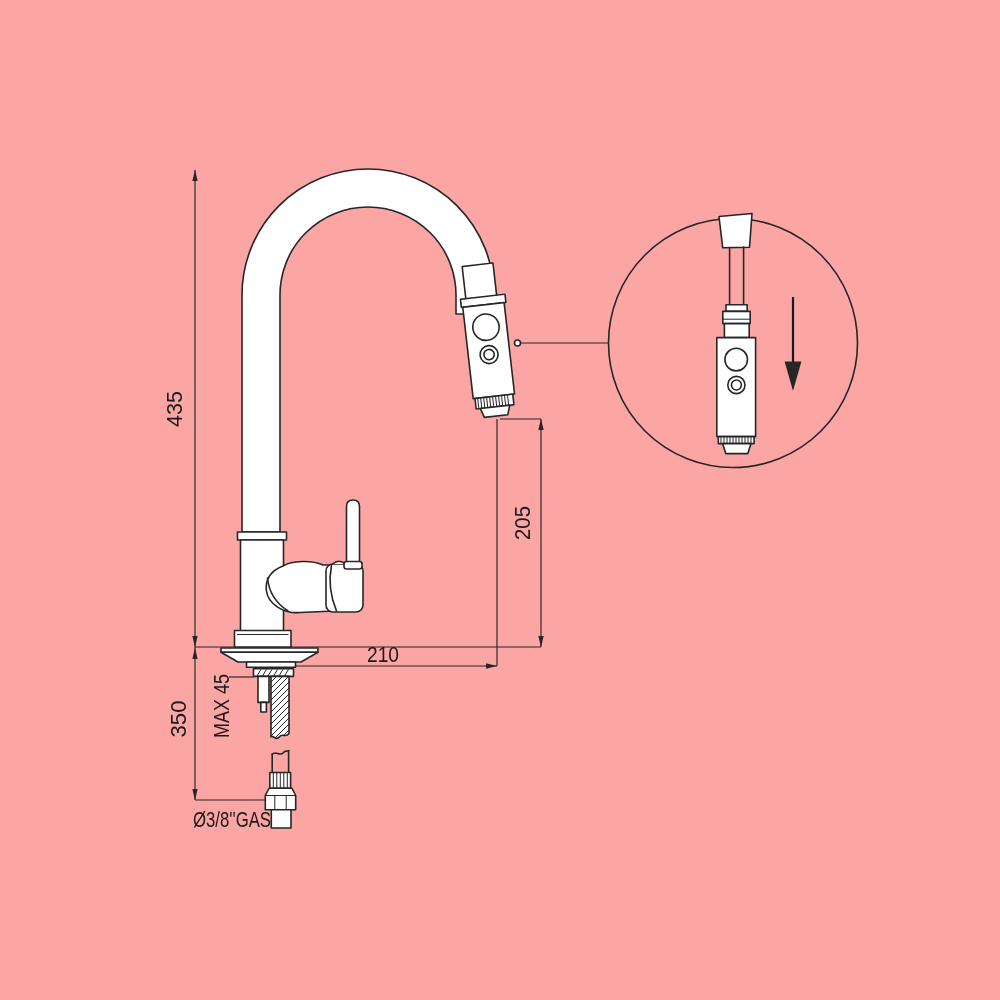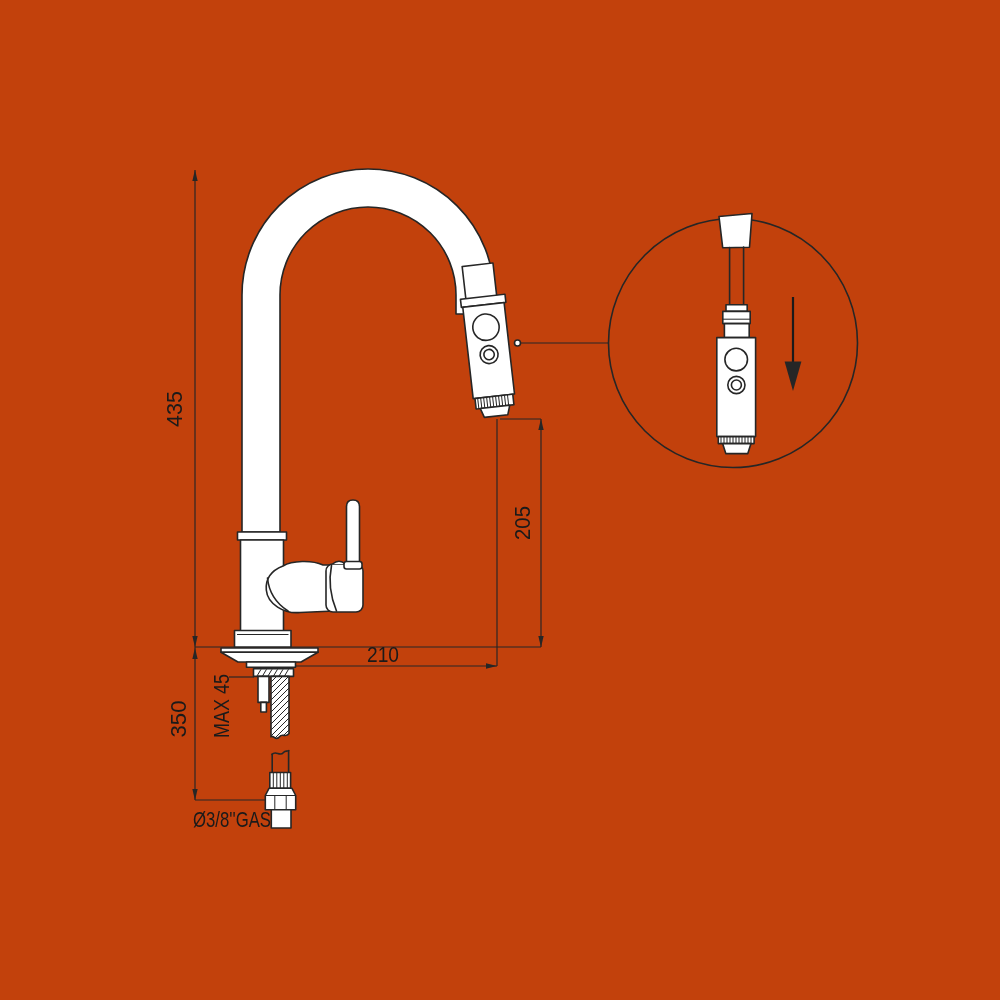--- a/index.html
+++ b/index.html
@@ -1,16 +1,16 @@
 <!DOCTYPE html>
 <html><head>
 <meta charset="utf-8">
 <style>
   html,body{margin:0;padding:0;background:#ffffff;}
-  .stage{position:relative;width:1000px;height:1000px;background:#c2410c;overflow:hidden;}
+  .stage{position:relative;width:1000px;height:1000px;background:#fca5a5;overflow:hidden;}
   svg{display:block;}
   .o   {stroke:#262626;stroke-width:1.6;fill:#ffffff;stroke-linejoin:round;}
   .ln  {stroke:#262626;stroke-width:1.6;fill:none;stroke-linecap:round;}
   .d   {stroke:#262626;stroke-width:1.15;fill:none;}
   .tk  {stroke:#262626;stroke-width:1;fill:none;}
   .ar  {fill:#262626;stroke:none;}
   .txt {font-family:"Liberation Sans", sans-serif;font-size:22px;fill:#1a1a1a;}
 </style>
 </head>
 <body>

